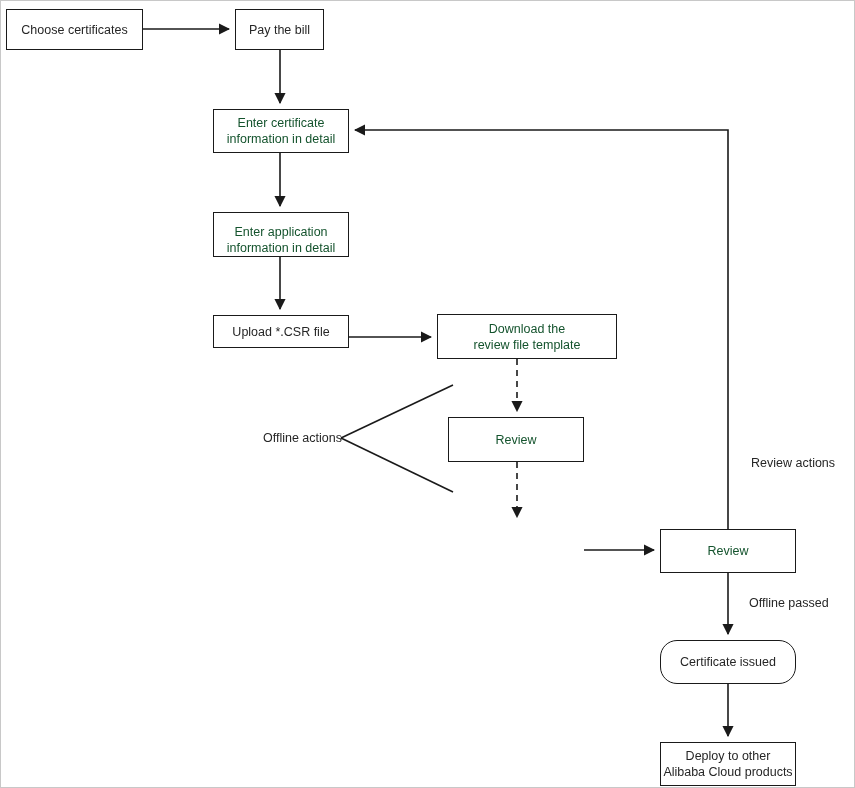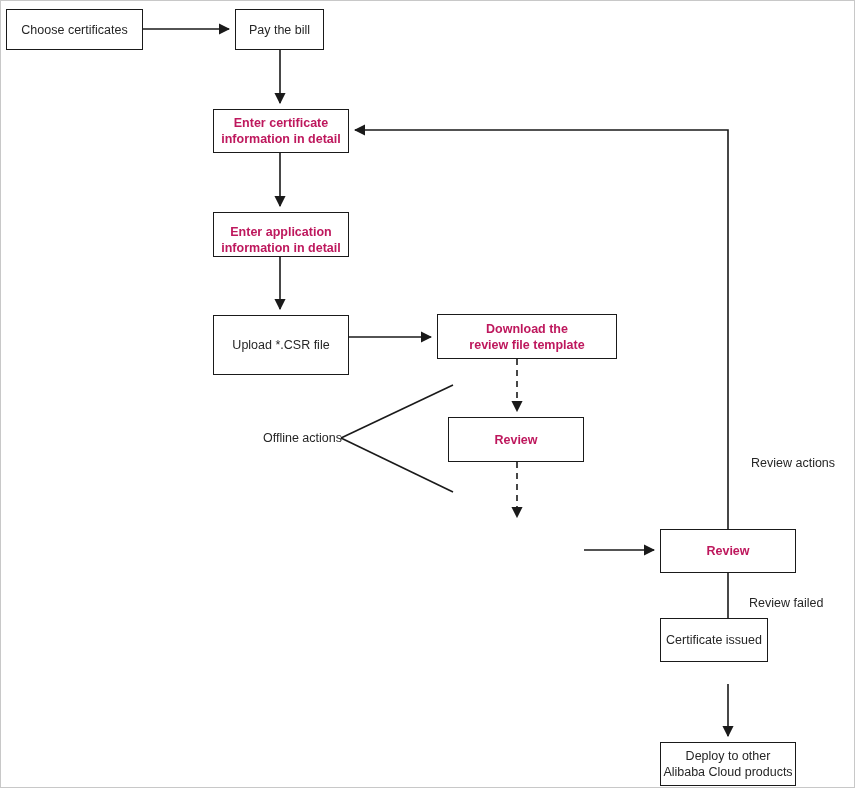--- a/index.html
+++ b/index.html
@@ -35,22 +35,21 @@
     display: flex;
     align-items: center;
     justify-content: center;
     text-align: center;
     line-height: 1.28;
     font-size: 12.5px;
     color: #262626;
     white-space: nowrap;
   }
   .node.maroon {
-    color: #be185d;
-    font-weight: bold;
+    color: #14532d;
   }
   .edge-label {
     position: absolute;
     font-size: 12.5px;
     color: #262626;
     white-space: nowrap;
   }
   .bracket-label {
     position: absolute;
     font-size: 12.5px;
@@ -129,50 +128,50 @@
   </div>
 
   <div class="node maroon" style="left:212px; top:108px; width:136px; height:44px;">
     <span>Enter certificate<br>information in detail</span>
   </div>
 
   <div class="node maroon" style="left:212px; top:211px; width:136px; height:45px;align-items:flex-end;">
     <span>Enter application<br>information in detail</span>
   </div>
 
-  <div class="node" style="left:212px; top:314px; width:136px; height:60px;">
+  <div class="node" style="left:212px; top:314px; width:136px; height:33px;">
     <span>Upload *.CSR file</span>
   </div>
 
   <div class="node maroon" style="left:436px; top:313px; width:180px; height:45px;">
     <span>Download the<br>review file template</span>
   </div>
 
   <div class="node maroon" style="left:447px; top:416px; width:136px; height:45px;">
     <span>Review</span>
   </div>
 
 
   <div class="node maroon" style="left:659px; top:528px; width:136px; height:44px;">
     <span>Review</span>
   </div>
 
-  <div class="node" style="left:659px; top:617px; width:108px; height:44px;">
+  <div class="node" style="left:659px; top:639px; width:136px; height:44px;border-radius:17px;">
     <span>Certificate issued</span>
   </div>
 
   <div class="node" style="left:659px; top:741px; width:136px; height:44px;text-align:center;">
     <span>Deploy to other<br>Alibaba Cloud products</span>
   </div>
 
   <div class="edge-label" style="left:750px; top:455px;">
     <span>Review actions</span>
   </div>
 
   <div class="edge-label" style="left:748px; top:595px;">
-    <span>Review failed</span>
+    <span>Offline passed</span>
   </div>
 
   <div class="bracket-label" style="left:248px; top:430px;margin-left:14px;">
     <span>Offline actions</span>
   </div>
 
 </div>
 
 </body></html>

